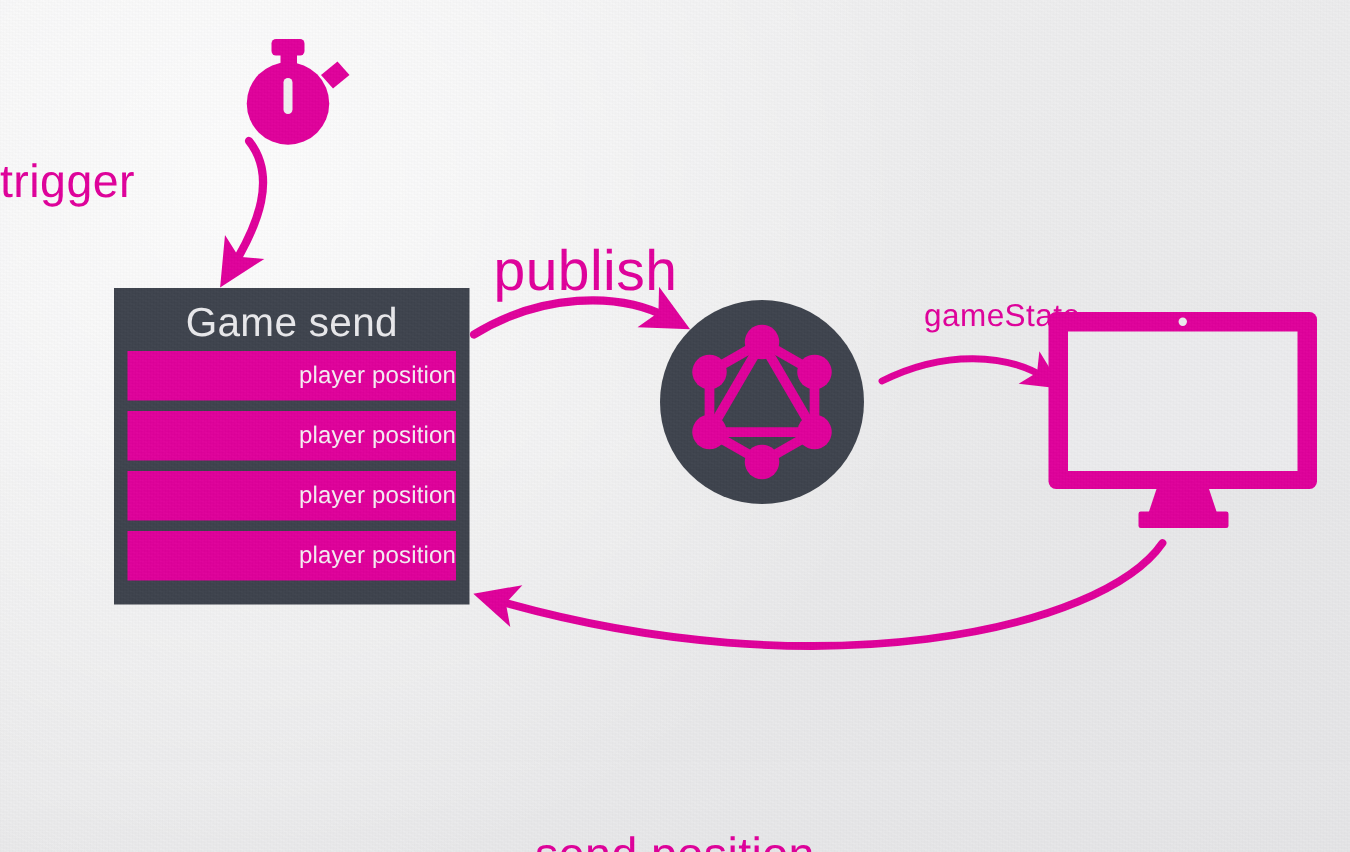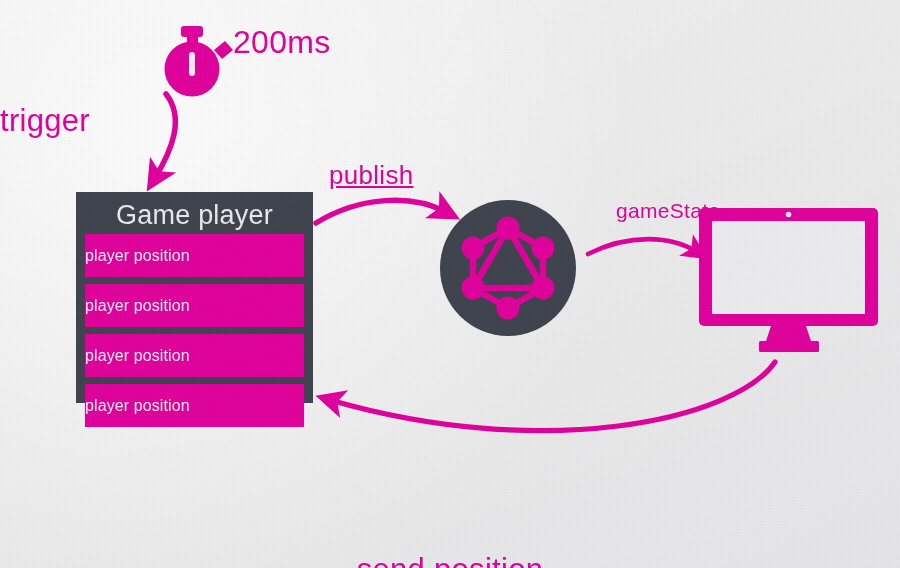--- a/index.html
+++ b/index.html
@@ -56,25 +56,25 @@
     font-size: 27px;
     font-weight: 300;
     letter-spacing: 0.2px;
     text-align: center;
     line-height: 34px;
     height: 36px;
     font-family: "Liberation Sans", sans-serif;
   }
   .player-row {
     background: #e0009b;
-    height: 43px;
+    height: 33px;
     margin-bottom: 7px;
     display: flex;
     align-items: center;
-    justify-content: flex-start;
+    justify-content: flex-end;
   }
   .player-row:last-child { margin-bottom: 0; }
   .player-label {
     color: #f6eef4;
     font-size: 16px;
     font-weight: 300;
     letter-spacing: 0.1px;
     font-family: "Liberation Sans", sans-serif;
   }
 
@@ -82,21 +82,21 @@
   .diagram-label {
     position: absolute;
     color: #e0009b;
     font-weight: 300;
     font-family: "Liberation Sans", sans-serif;
     white-space: pre;
     letter-spacing: 0.3px;
   }
   #label-200ms  { left: 233px; top: 24px;  font-size: 32px; }
   #label-trigger{ left: 0;  top: 103px; font-size: 31px; }
-  #label-publish{ left: 329px; top: 160px; font-size: 26px; text-decoration: underline; }
+  #label-publish{ left: 329px; top: 160px; font-size: 38px; }
   #label-gamestate { left: 616px; top: 199px; font-size: 21px; }
   #label-send-position {
     left: 0; top: 460px; width: 900px;
     text-align: center; font-size: 31px; line-height: 44px;
   }
   #label-send-position span { display: block; }
 </style>
 </head>
 <body>
 
@@ -151,37 +151,36 @@
       <rect x="712" y="221" width="153" height="93" fill="#ececee"></rect>
       <circle cx="788.5" cy="214.5" r="2.8" fill="#ececee"></circle>
       <path d="M771,326 h35 l8,24 h-51 z" fill="#e0009b"></path>
       <rect x="759" y="341" width="60" height="11" rx="1.5" fill="#e0009b"></rect>
     </g>
 
     <path d="M775,362 C735,420 545,462 330,400" fill="none" stroke="#e0009b" stroke-width="5.2" stroke-linecap="round" marker-end="url(#ah)"></path>
   </svg>
 
   <div id="gamestate-box">
-    <div id="gamestate-title">Game player</div>
+    <div id="gamestate-title">Game send</div>
 
     <div class="player-row">
       <span class="player-label">player position</span>
     </div>
     <div class="player-row">
       <span class="player-label">player position</span>
     </div>
     <div class="player-row">
       <span class="player-label">player position</span>
     </div>
     <div class="player-row">
       <span class="player-label">player position</span>
     </div>
   </div>
 
-  <div class="diagram-label" id="label-200ms">200ms</div>
 
   <div class="diagram-label" id="label-trigger">trigger</div>
 
   <div class="diagram-label" id="label-publish">publish</div>
 
   <div class="diagram-label" id="label-gamestate">gameState</div>
 
   <div class="diagram-label" id="label-send-position">
     <span>send position</span>
     

